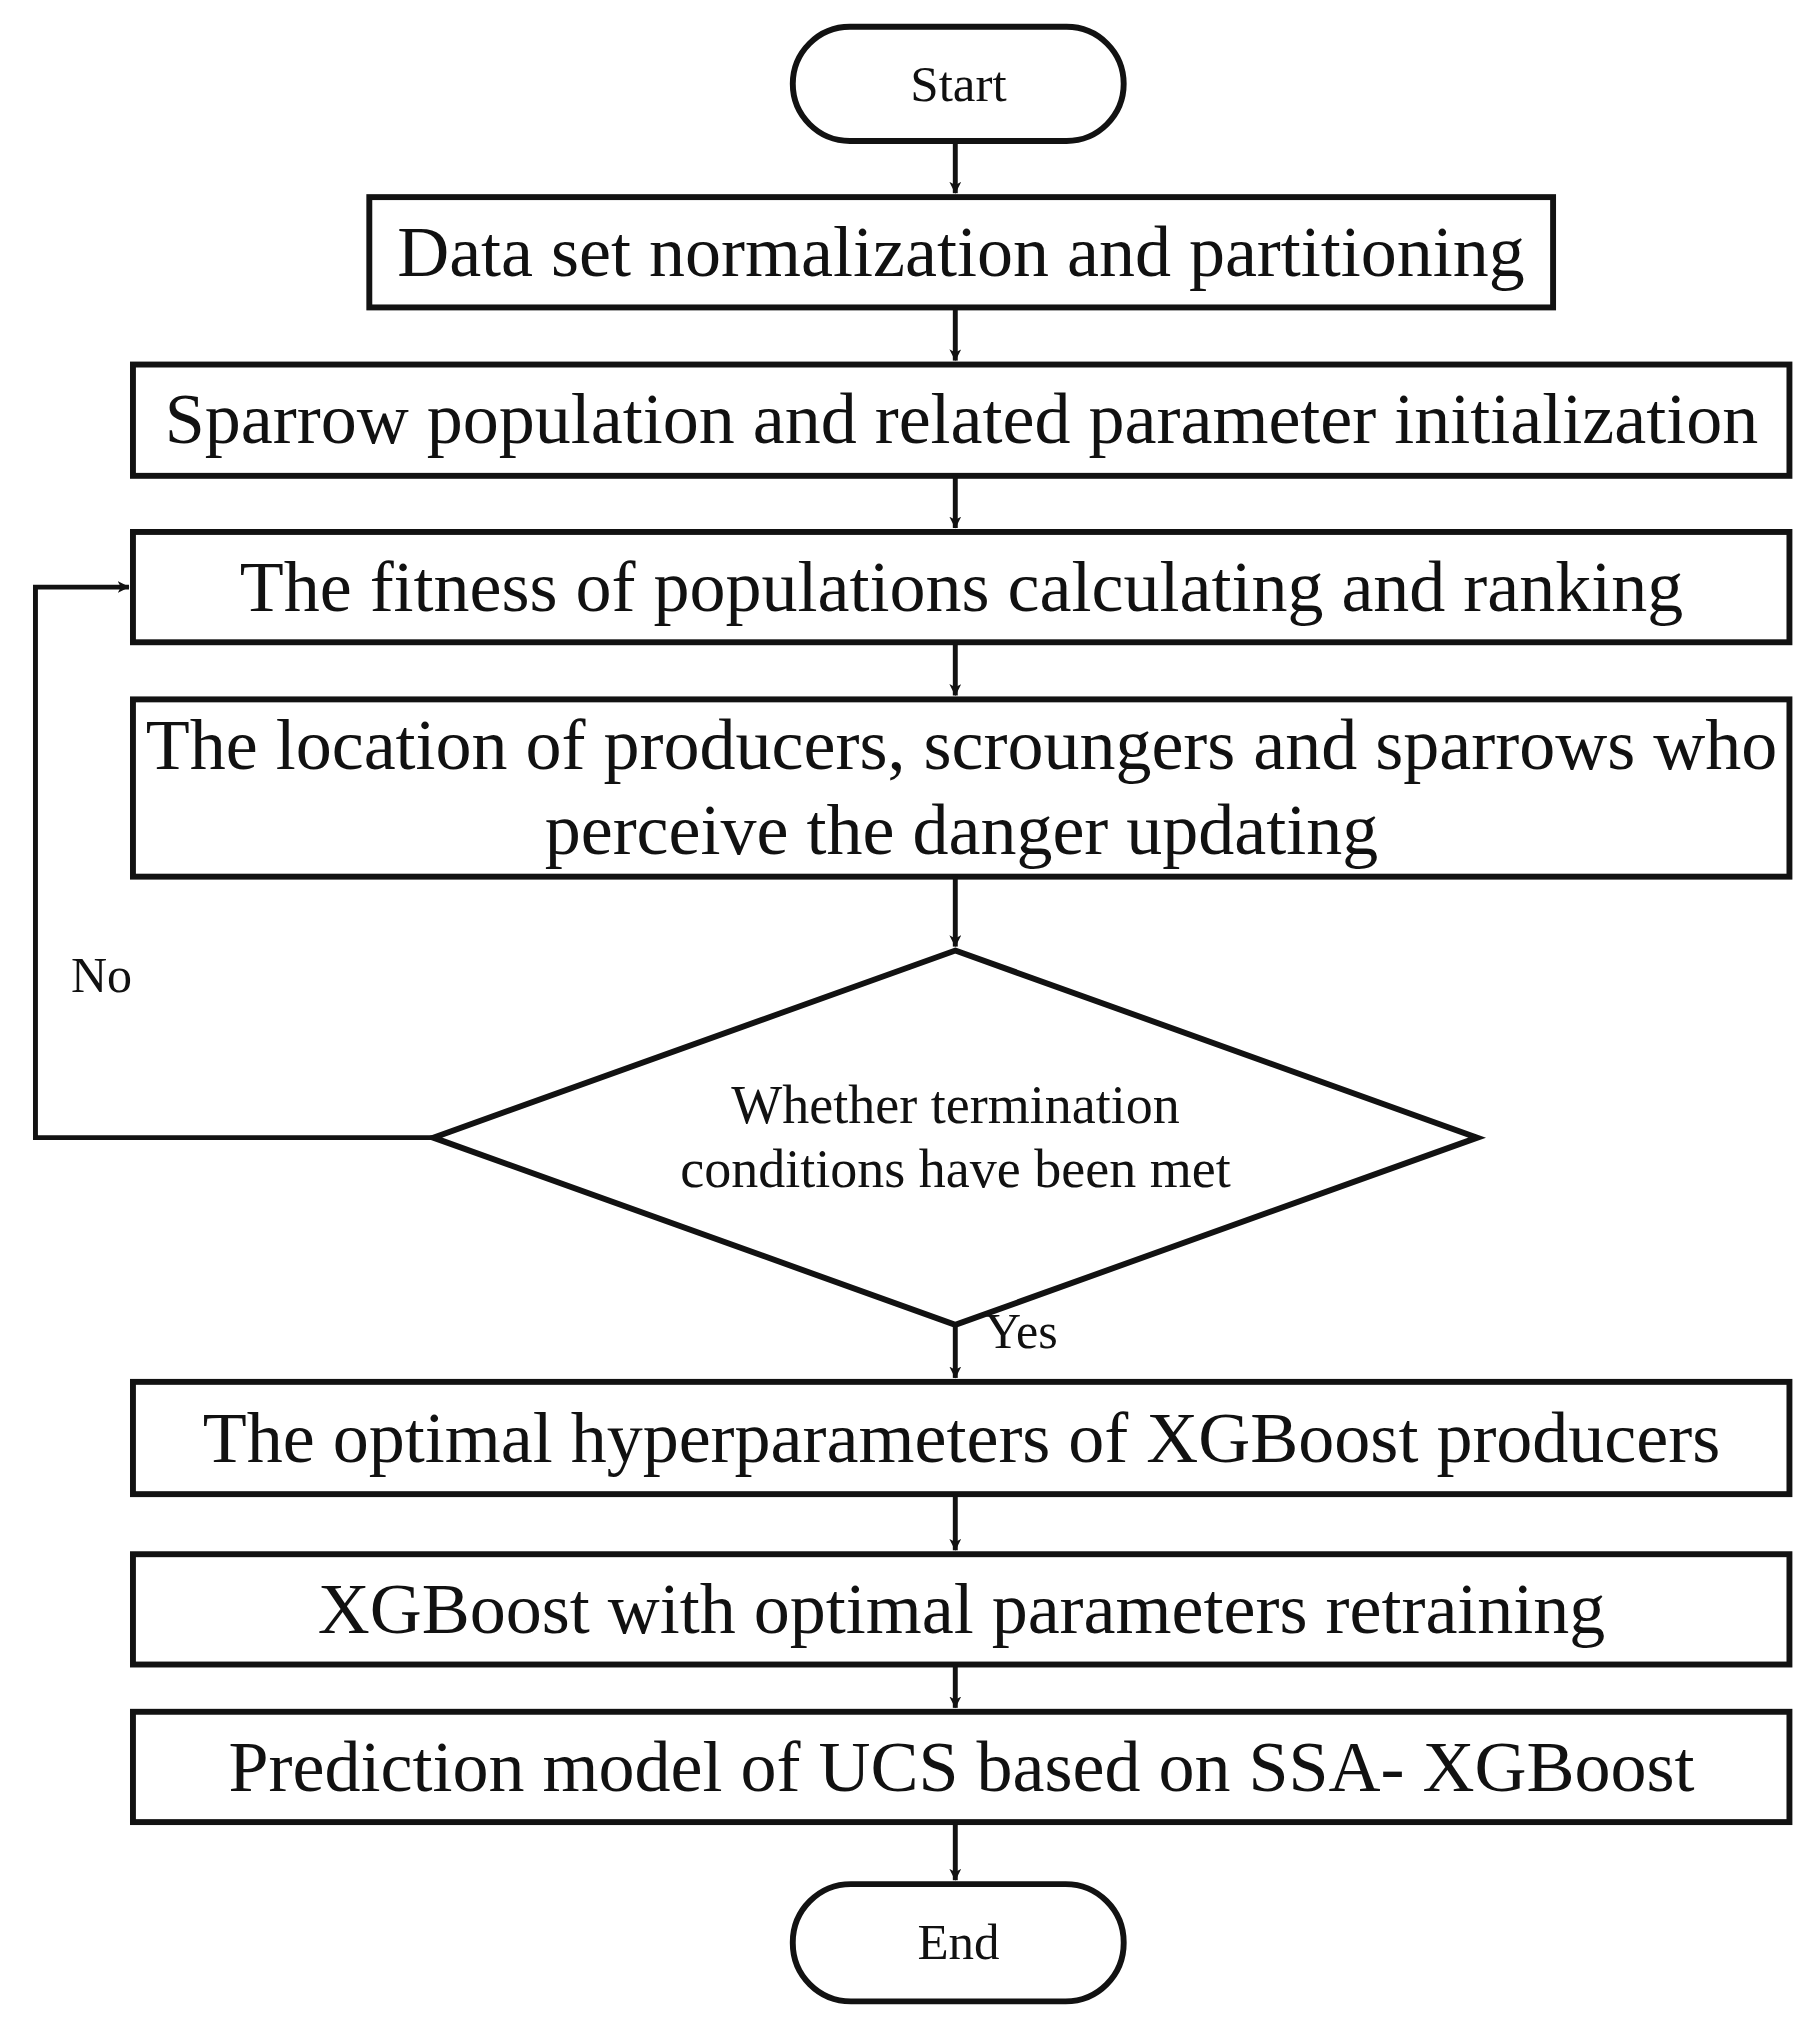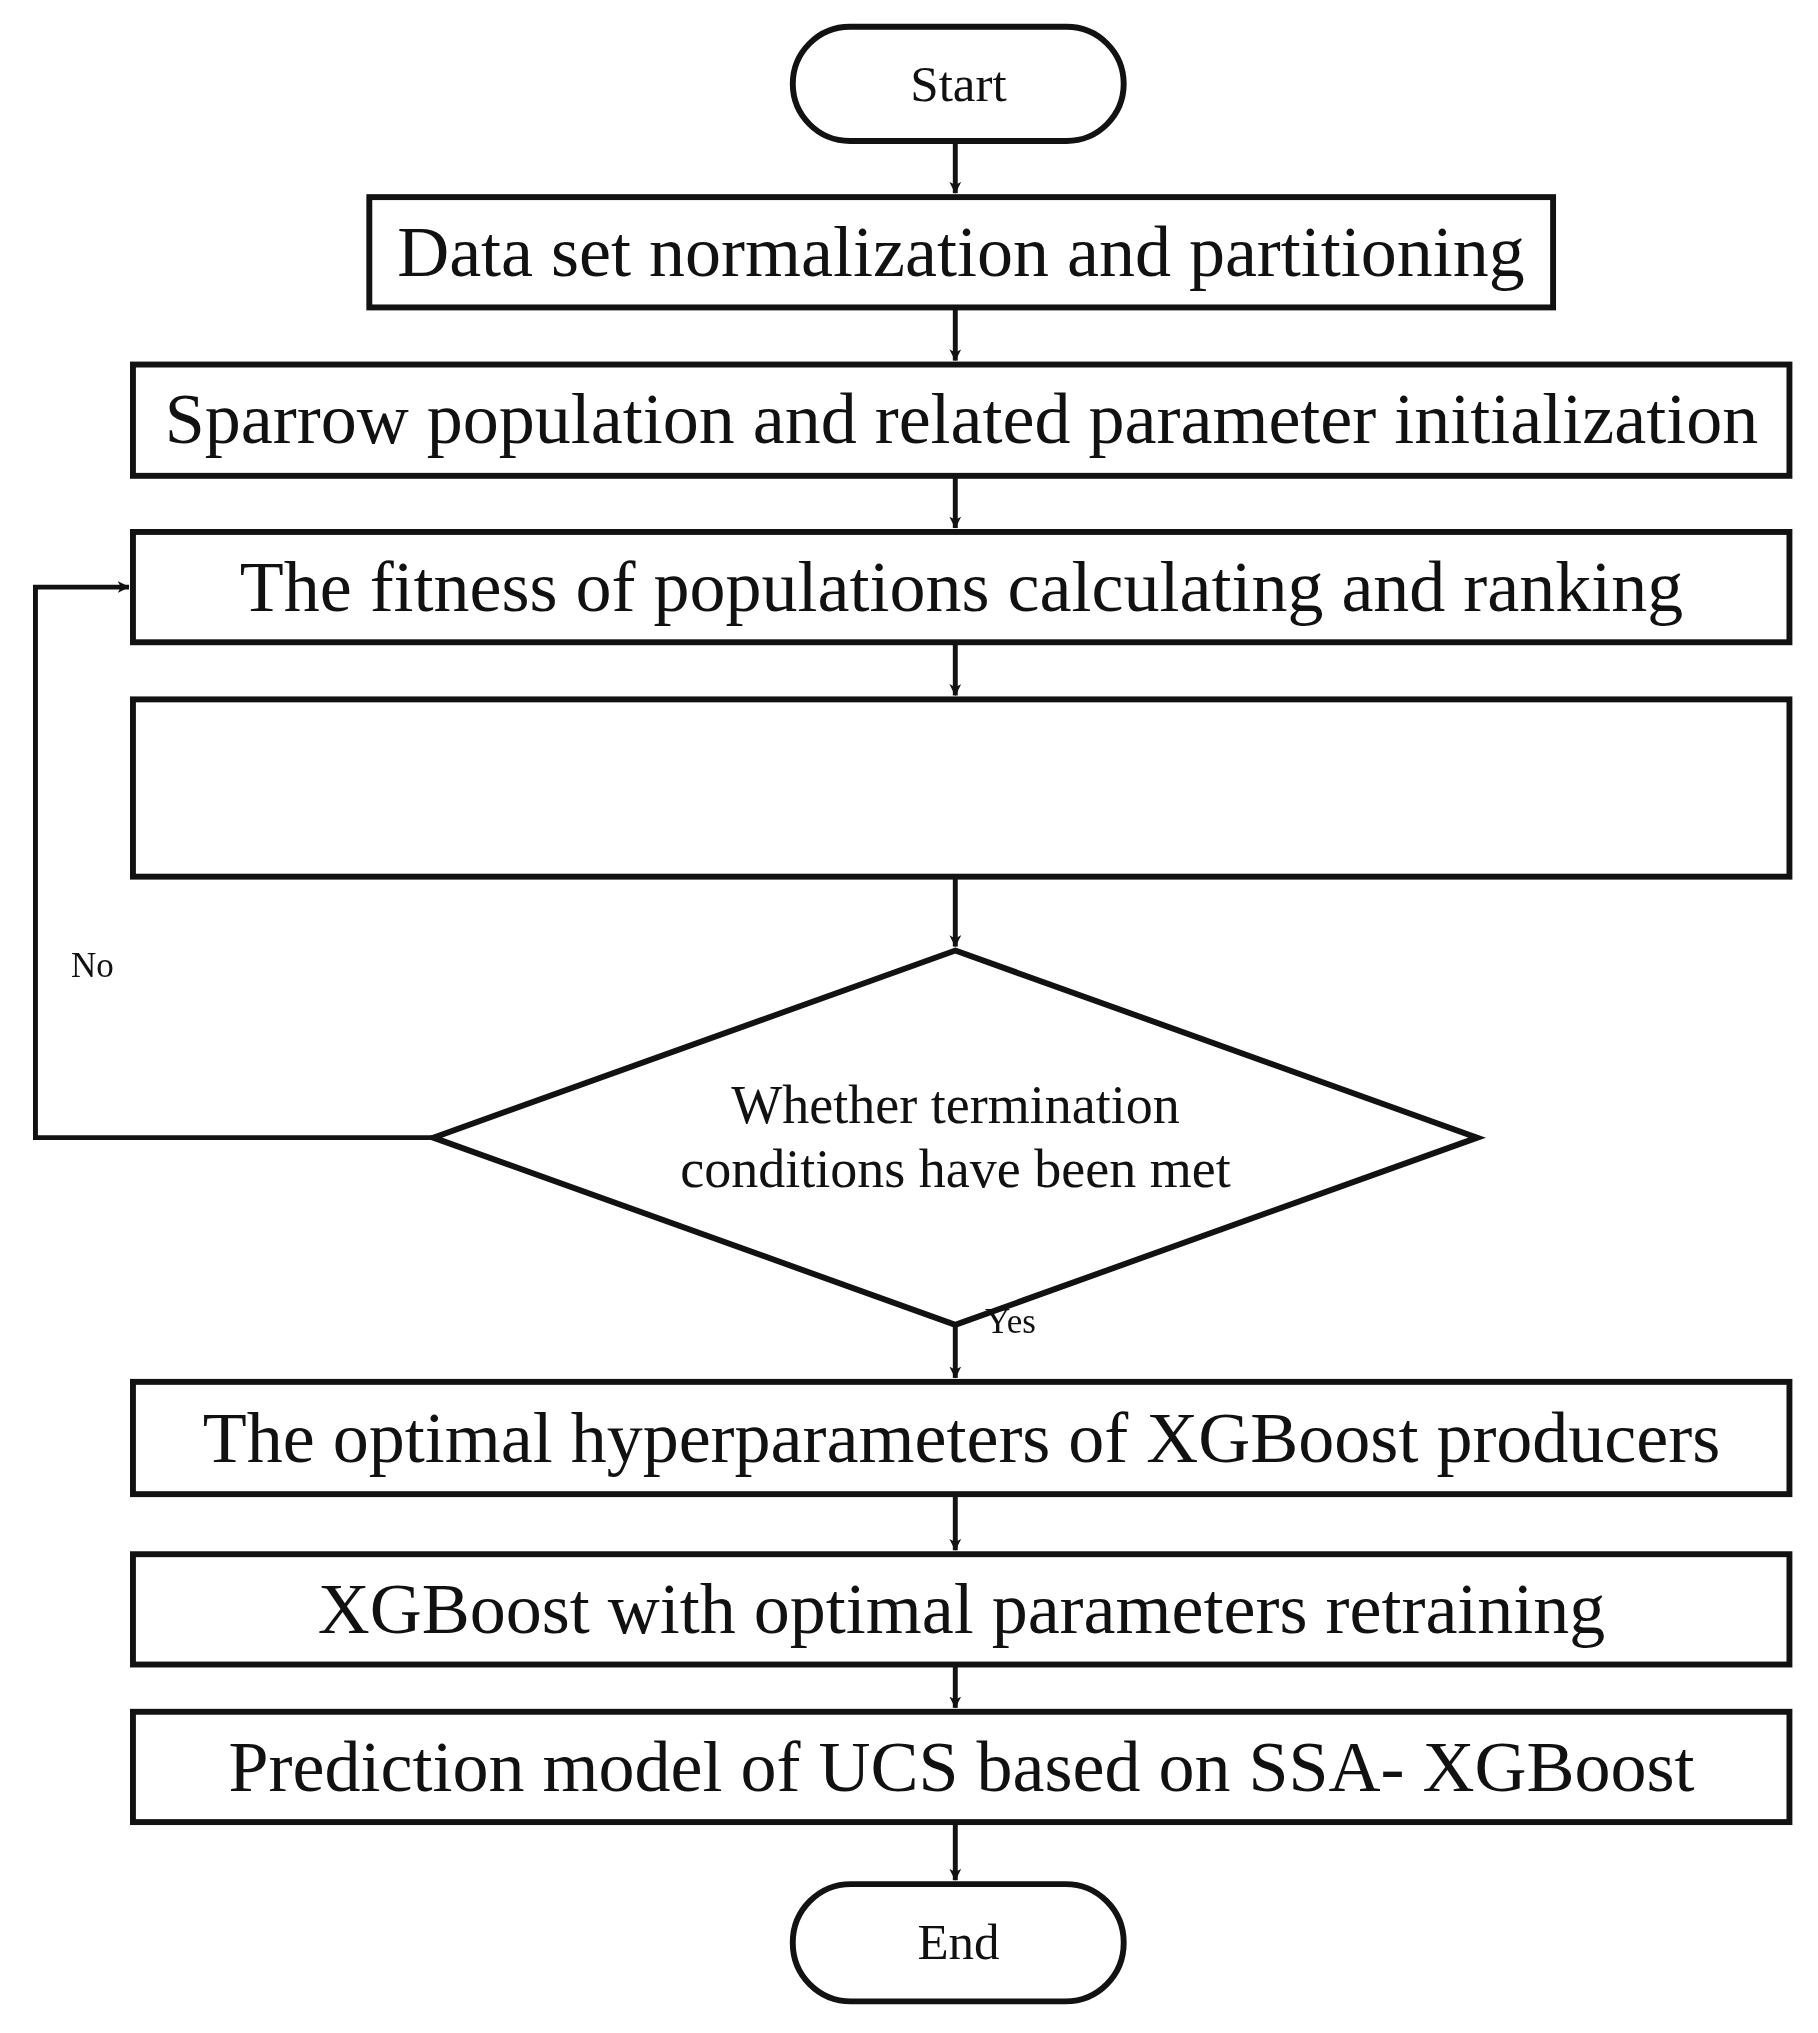--- a/index.html
+++ b/index.html
@@ -33,21 +33,21 @@
     color: #111111;
     line-height: 1.18;
     white-space: pre-line;
     pointer-events: none;
   }
   .terminal-label { font-size: 51px; }
   .process-label  { font-size: 72px; }
   .decision-label { font-size: 54px; }
   .edge-label {
     position: absolute;
-    font-size: 35px;
+    font-size: 50px;
     color: #111111;
   }
 </style>
 </head>
 <body>
 
 <div id="canvas">
 
   <svg id="flow-svg" viewBox="0 0 1846 2064" xmlns="http://www.w3.org/2000/svg">
     <defs>
@@ -98,20 +98,22 @@
   </svg>
 
   <div class="node-label terminal-label" style="left:793px; top:26.6px; width:331px; height:114px;">Start</div>
 
   <div class="node-label process-label" style="left:369px; top:197px; width:1184px; height:110px;">Data set normalization  and partitioning</div>
 
   <div class="node-label process-label" style="left:133px; top:364px; width:1657px; height:111px;">Sparrow population and related parameter  initialization</div>
 
   <div class="node-label process-label" style="left:133px; top:532px; width:1657px; height:110px;">The fitness of populations calculating  and ranking</div>
 
+  <div class="node-label process-label" style="left:133px; top:699px; width:1657px; height:177px;">The location of producers, scroungers and sparrows who
+perceive the danger updating</div>
 
   <div class="node-label decision-label" style="left:532px; top:995px; width:847px; height:286px;">Whether termination
 conditions have been met</div>
 
   <div class="node-label process-label" style="left:133px; top:1382px; width:1657px; height:112px;">The optimal hyperparameters of XGBoost producers</div>
 
   <div class="node-label process-label" style="left:133px; top:1554px; width:1657px; height:110px;text-align:center;">XGBoost with optimal parameters retraining</div>
 
   <div class="node-label process-label" style="left:133px; top:1712px; width:1657px; height:110px;">Prediction model of UCS based on SSA- XGBoost</div>
 

